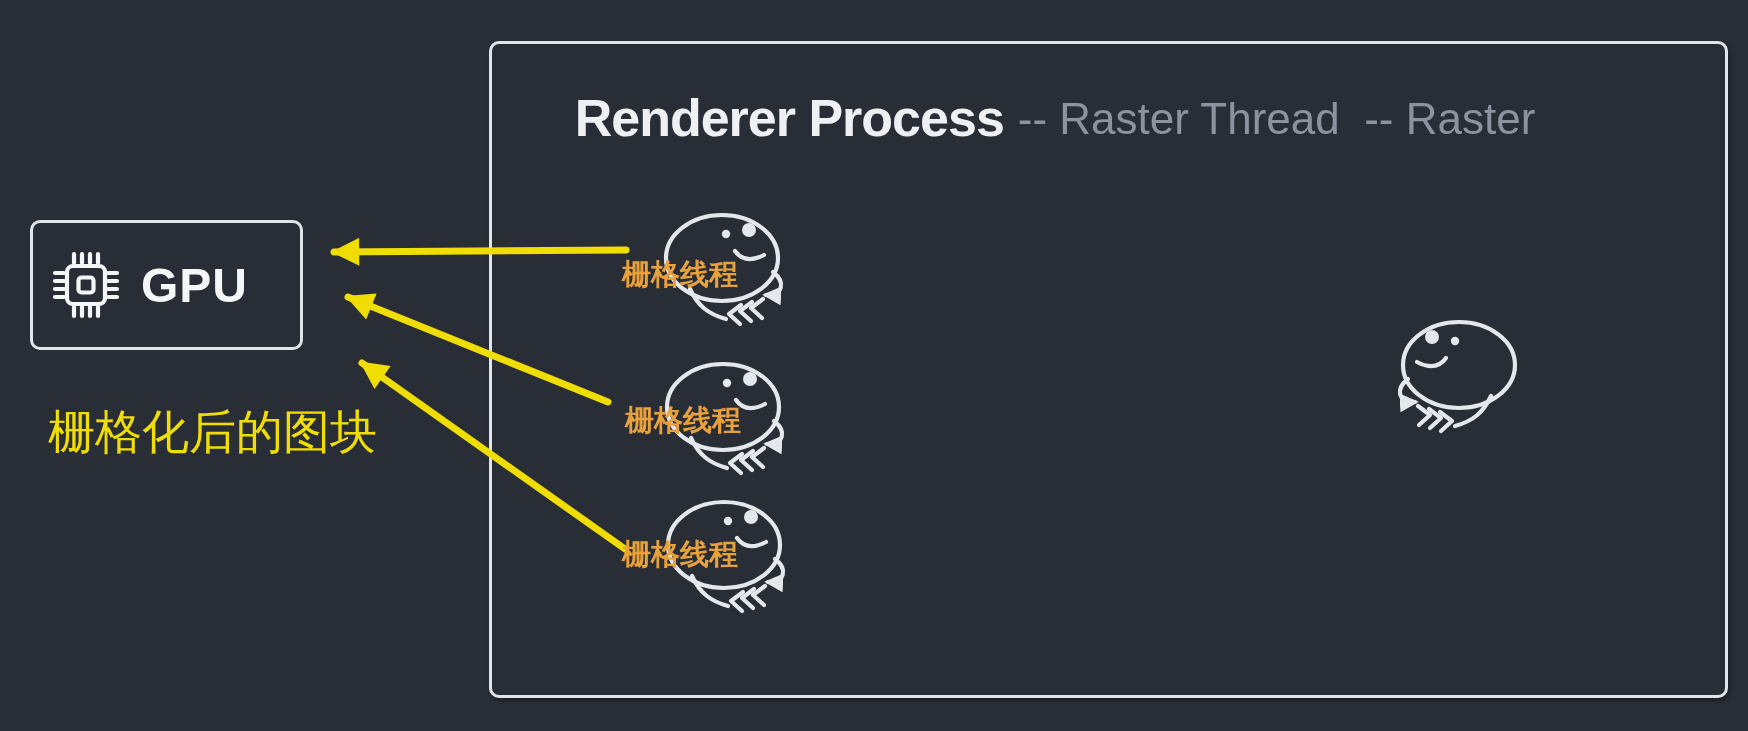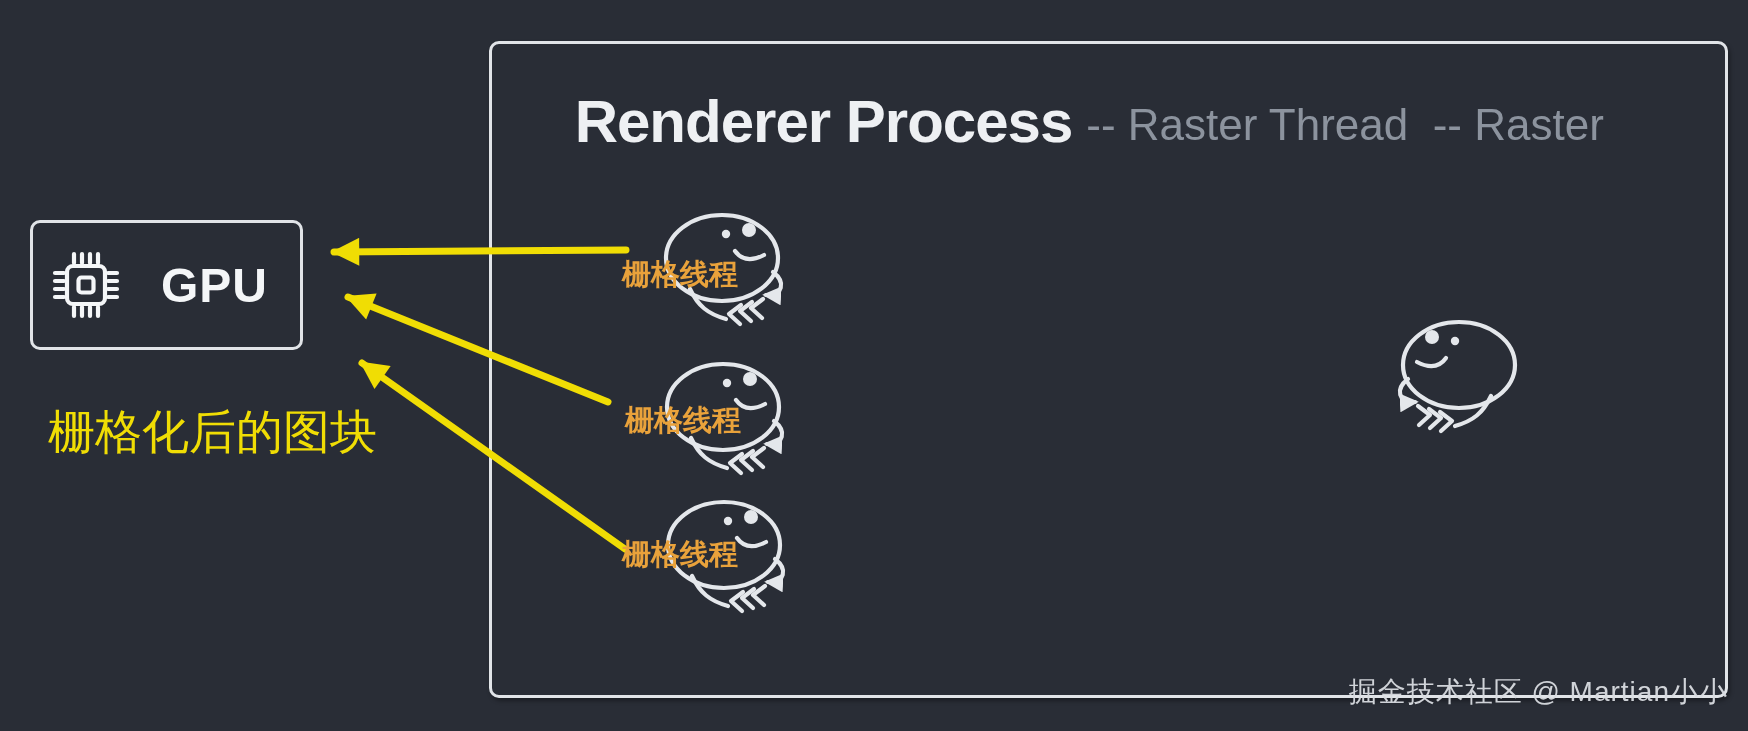--- a/index.html
+++ b/index.html
@@ -16,37 +16,37 @@
     box-sizing:border-box;
     border:3px solid var(--panel_border,#e1e4e8);
     border-radius:10px;
     box-shadow:2px 3px 4px rgba(0,0,0,.35);
   }
   .renderer-title{
     position:absolute;left:56px;top:32px;
     white-space:pre;line-height:1;
   }
   .title-main{
-    font-size:60px;font-weight:700;letter-spacing:-1px;
+    font-size:52px;font-weight:700;letter-spacing:-1px;
     color:var(--title,#eef0f3);
     margin-top:27px;
   }
   .title-sub{
     font-size:44px;font-weight:400;margin-left:14px;
     color:var(--subtitle,#8c939e);
     position:relative;top:-2px;white-space:pre;
   }
   
   .gpu-box{
     position:absolute;left:30px;top:220px;width:273px;height:130px;
     box-sizing:border-box;
     border:3px solid var(--panel_border,#eef0f2);
     border-radius:10px;
     display:flex;align-items:center;
-    padding-left:18px;gap:40px;
+    padding-left:18px;gap:20px;
   }
   .gpu-label{
     font-size:48px;font-weight:600;letter-spacing:1px;
     color:var(--white,#f4f6f8);
   }
   .gpu-caption{
     position:absolute;left:48px;top:408px;
     font-size:47px;line-height:47px;font-weight:500;
     color:var(--yellow,#f0dd04);
   }
@@ -159,15 +159,14 @@
   <svg class="arrows" width="1748" height="731" viewBox="0 0 1748 731">
     <line class="arrow-line" x1="626" y1="250" x2="334" y2="252" marker-end="url(#ah-y)"></line>
     <line class="arrow-line" x1="608" y1="402" x2="348" y2="297" marker-end="url(#ah-y)"></line>
     <line class="arrow-line" x1="625" y1="549" x2="362" y2="363" marker-end="url(#ah-y)"></line>
   </svg>
 
   <div class="thread-label" id="t-raster-1">栅格线程</div>
   <div class="thread-label" id="t-raster-2">栅格线程</div>
   <div class="thread-label" id="t-raster-3">栅格线程</div>
 
-  <div class="watermark">掘金技术社区 @ Martian小小</div>
 
 </div>
 
 </body></html>

